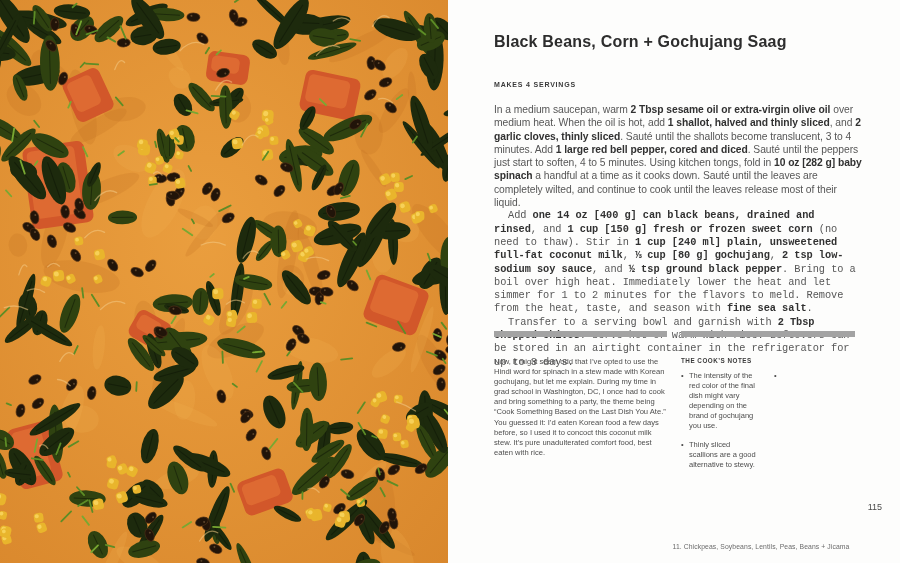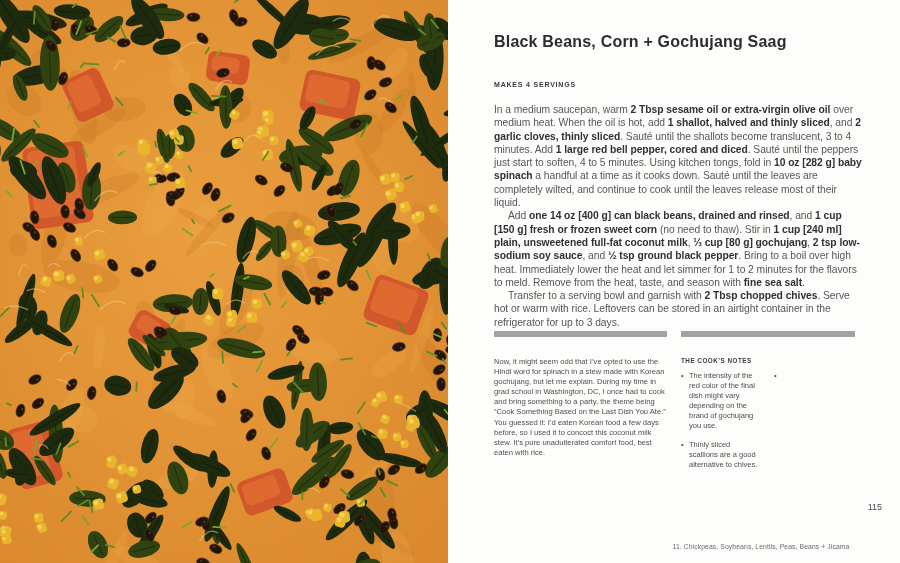--- a/index.html
+++ b/index.html
@@ -15,21 +15,21 @@
   .page { position: relative; width: 452px; height: 563px; background: #fdfdfc; flex: none; }
 
   .title { position: absolute; top: 33px; left: 46px; width: 380px;
     font-size: 16px; font-weight: bold; color: #2d2d2d; letter-spacing: 0.2px; }
 
   .servings { position: absolute; top: 81px; left: 46px;
     font-size: 7px; font-weight: bold; color: #3a3a3a; letter-spacing: 0.8px; }
 
   .instructions { position: absolute; top: 91px; left: 46px; width: 368px;
     font-size: 10.3px; line-height: 13.3px; color: #565656; letter-spacing: -0.05px; margin-top: 12px; }
-  .instructions p.indent { text-indent: 14px; }
+  .instructions p.indent { text-indent: 14px; font-family: Liberation Mono, monospace; }
   .instructions strong { color: #313131; }
 
   .notes { position: absolute; top: 331px; left: 46px; width: 361px; display: flex; gap: 14px; }
   .note-col { border-top: 6px solid #a3a3a3; padding-top: 20px; }
   .headnote { width: 173px; font-size: 7.6px; line-height: 10.1px; color: #4d4d4d; }
   .cooks-notes { width: 174px; }
   .cooks-notes-heading { font-size: 6.3px; font-weight: bold; letter-spacing: 0.5px;
     color: #3a3a3a; margin-bottom: 7px; }
   .bullet-cols { display: flex; gap: 13px; }
   .bullet-col { width: 80px; font-size: 7.5px; line-height: 10px; color: #4d4d4d; }
@@ -1702,21 +1702,21 @@
       <div class="note-col cooks-notes">
         <div class="cooks-notes-heading">THE COOK’S NOTES</div>
         <div class="bullet-cols">
             <div class="bullet-col">
               <div class="bullet">
                 <span class="dot">•</span>
                 <span>The intensity of the red color of the final dish might vary depending on the brand of gochujang you use.</span>
               </div>
               <div class="bullet">
                 <span class="dot">•</span>
-                <span>Thinly sliced scallions are a good alternative to chives.</span>
+                <span>Thinly sliced scallions are a good alternative to stewy.</span>
               </div>
             </div>
             <div class="bullet-col">
               <div class="bullet">
                 <span class="dot">•</span>
               </div>
             </div>
           </div>
       </div>
     </div>

